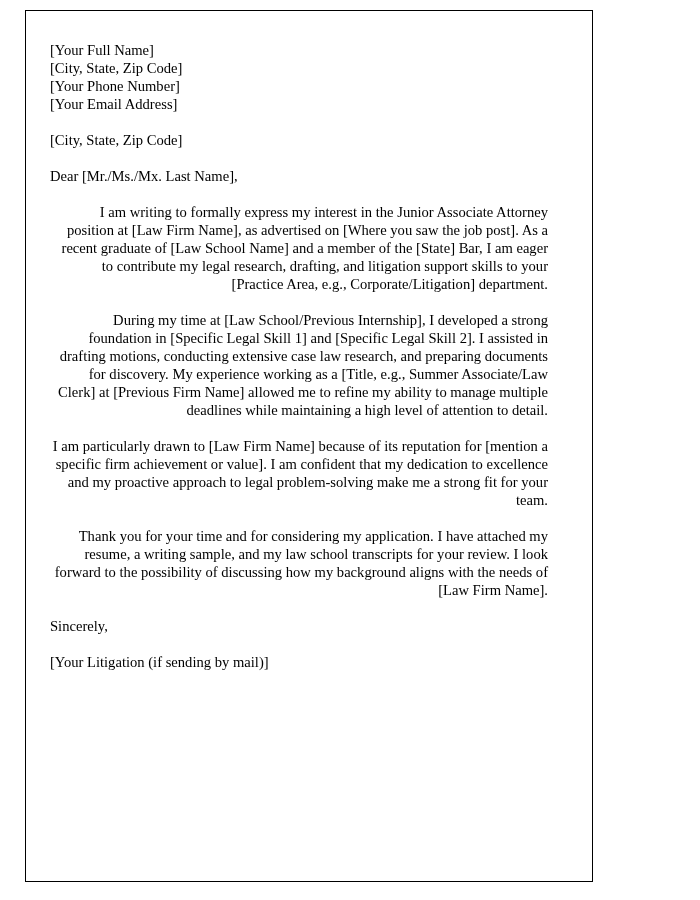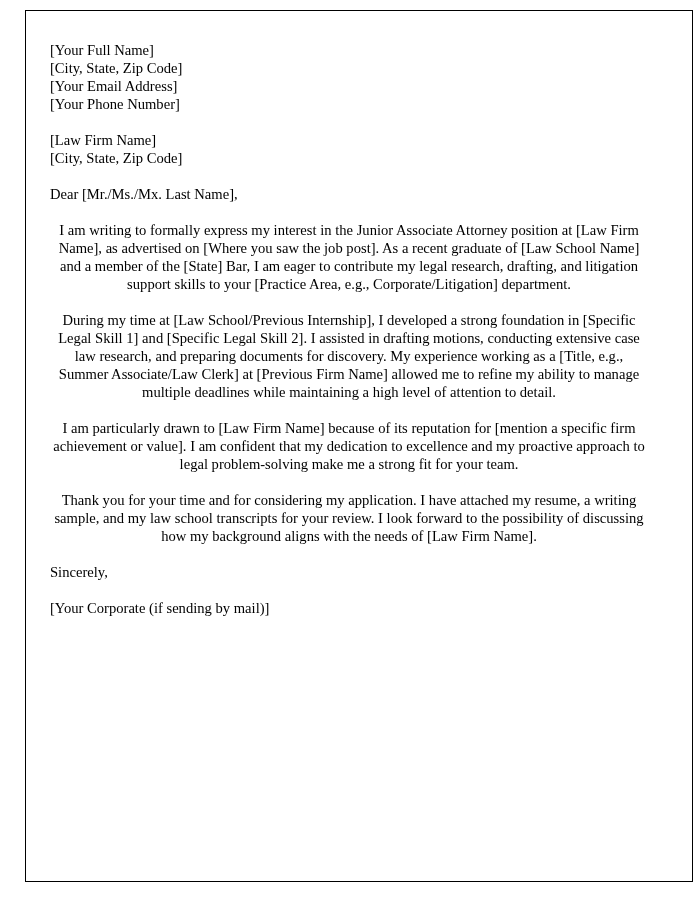--- a/index.html
+++ b/index.html
@@ -11,71 +11,70 @@
     height: 900px;
     background: #ffffff;
     position: relative;
     font-family: "Liberation Serif", "DejaVu Serif", serif;
     color: #000000;
   }
   .page-border {
     position: absolute;
     left: 25px;
     top: 10px;
-    width: 668px;
+    width: 568px;
     height: 872px;
     border: 1px solid #000000;
     box-sizing: border-box;
     overflow: hidden;
   }
   .content {
     padding: 30px 44px 20px 24px;
     font-size: 14.6px;
     line-height: 18px;
   }
   .block {
     margin: 0 0 18px 0;
   }
   .line {
     white-space: pre-wrap;
   }
   p.para {
     margin: 0 0 18px 0;
-    text-align: center;
+    text-align: right;
   }
 </style>
 </head>
 <body>
 
 <div class="page-border">
   <div class="content">
 
     <div class="block">
       <div class="line">[Your Full Name]</div>
       <div class="line">[City, State, Zip Code]</div>
+      <div class="line">[Your Phone Number]</div>
       <div class="line">[Your Email Address]</div>
-      <div class="line">[Your Phone Number]</div>
     </div>
 
     <div class="block">
-      <div class="line">[Law Firm Name]</div>
       <div class="line">[City, State, Zip Code]</div>
     </div>
 
     <div class="block">
       <div class="line">Dear [Mr./Ms./Mx. Last Name],</div>
     </div>
 
     <p class="para">I am writing to formally express my interest in the Junior Associate Attorney position at [Law Firm Name], as advertised on [Where you saw the job post]. As a recent graduate of [Law School Name] and a member of the [State] Bar, I am eager to contribute my legal research, drafting, and litigation support skills to your [Practice Area, e.g., Corporate/Litigation] department.</p>
     <p class="para">During my time at [Law School/Previous Internship], I developed a strong foundation in [Specific Legal Skill 1] and [Specific Legal Skill 2]. I assisted in drafting motions, conducting extensive case law research, and preparing documents for discovery. My experience working as a [Title, e.g., Summer Associate/Law Clerk] at [Previous Firm Name] allowed me to refine my ability to manage multiple deadlines while maintaining a high level of attention to detail.</p>
     <p class="para">I am particularly drawn to [Law Firm Name] because of its reputation for [mention a specific firm achievement or value]. I am confident that my dedication to excellence and my proactive approach to legal problem-solving make me a strong fit for your team.</p>
     <p class="para">Thank you for your time and for considering my application. I have attached my resume, a writing sample, and my law school transcripts for your review. I look forward to the possibility of discussing how my background aligns with the needs of [Law Firm Name].</p>
 
     <div class="block">
       <div class="line">Sincerely,</div>
     </div>
 
     <div class="block">
-      <div class="line">[Your Corporate (if sending by mail)]</div>
+      <div class="line">[Your Litigation (if sending by mail)]</div>
     </div>
 
   </div>
 </div>
 
 </body></html>

